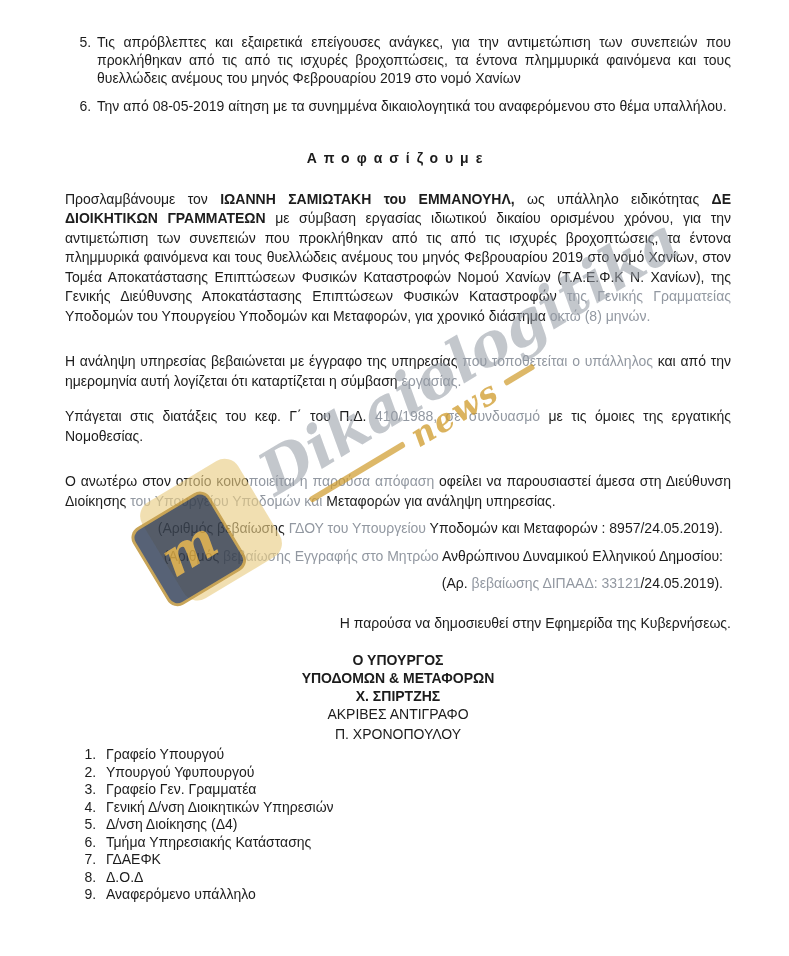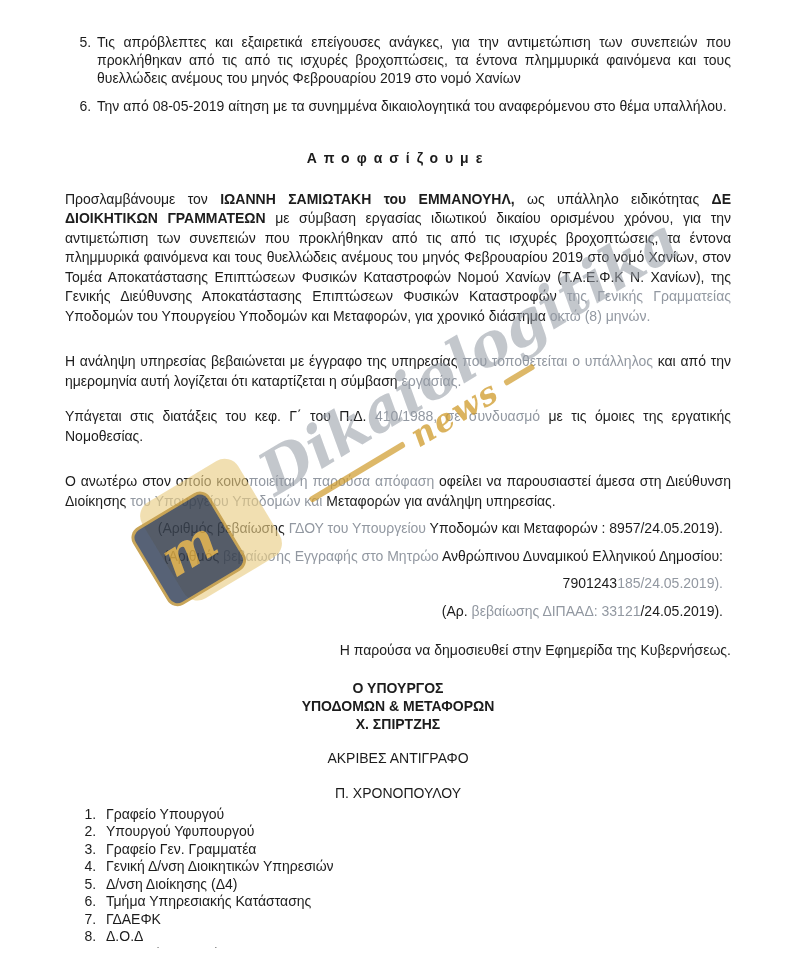--- a/index.html
+++ b/index.html
@@ -26,21 +26,21 @@
   .para-notification{ }
 
   .cert-line { margin:8px;text-align:right; }
 
   .b { font-weight:bold; }
   .g { color:#9298a1; }
 
   .pub-note { text-align:right; margin-top:20px; }
 
   .sig-block { text-align:center; font-weight:bold; line-height:18px; margin-top:18px; }
-  .sig-line  { text-align:center; margin-top:16px; }
+  .sig-line  { text-align:center; }
 
   .distribution-heading {
     font-weight:bold; text-decoration:underline; margin-top:5px; line-height:19px;
   }
   ol.distribution { margin:2px 0 0 0; padding:0 0 0 35px; list-style:decimal; }
   ol.distribution li { line-height:17.5px; padding-left:6px; }
 
   
   .watermark {
     position:absolute; left:150px; top:500px; z-index:5;
@@ -94,21 +94,20 @@
     <p class="para para-appointment"><span>Προσλαμβάνουμε τον </span><span class="b">ΙΩΑΝΝΗ ΣΑΜΙΩΤΑΚΗ του ΕΜΜΑΝΟΥΗΛ,</span><span> ως υπάλληλο ειδικότητας </span><span class="b">ΔΕ ΔΙΟΙΚΗΤΙΚΩΝ ΓΡΑΜΜΑΤΕΩΝ</span><span>  με σύμβαση εργασίας ιδιωτικού δικαίου ορισμένου χρόνου, για την αντιμετώπιση των συνεπειών που προκλήθηκαν από τις από τις ισχυρές βροχοπτώσεις, τα έντονα πλημμυρικά φαινόμενα και τους θυελλώδεις ανέμους του μηνός Φεβρουαρίου 2019 στο νομό Χανίων, στον Τομέα Αποκατάστασης Επιπτώσεων Φυσικών Καταστροφών Νομού Χανίων (Τ.Α.Ε.Φ.Κ Ν. Χανίων), της Γενικής Διεύθυνσης Αποκατάστασης Επιπτώσεων Φυσικών Καταστροφών </span><span class="g">της Γενικής Γραμματείας</span><span> Υποδομών του Υπουργείου Υποδομών και Μεταφορών, για χρονικό διάστημα </span><span class="g">οκτώ (8) μηνών.</span></p>
 
     <p class="para para-assumption"><span>Η ανάληψη υπηρεσίας βεβαιώνεται με έγγραφο της υπηρεσίας </span><span class="g">που τοποθετείται ο υπάλληλος</span><span> και από την ημερομηνία αυτή λογίζεται ότι καταρτίζεται η σύμβαση </span><span class="g">εργασίας.</span></p>
 
     <p class="para para-provisions"><span>Υπάγεται στις διατάξεις του κεφ. Γ΄ του Π.Δ. </span><span class="g">410/1988, σε συνδυασμό</span><span> με τις όμοιες της εργατικής Νομοθεσίας.</span></p>
 
     <p class="para para-notification"><span>Ο ανωτέρω στον οποίο κοινο</span><span class="g">ποιείται η παρούσα απόφαση</span><span> οφείλει να παρουσιαστεί άμεσα στη Διεύθυνση Διοίκησης </span><span class="g">του Υπουργείου Υποδομών και</span><span> Μεταφορών για ανάληψη υπηρεσίας.</span></p>
 
     <div class="cert-line"><span>(Αριθμός βεβαίωσης </span><span class="g">ΓΔΟΥ του Υπουργείου</span><span> Υποδομών και Μεταφορών : 8957/24.05.2019).</span></div>
     <div class="cert-line"><span>(Αριθμός </span><span class="g">βεβαίωσης Εγγραφής στο Μητρώο</span><span> Ανθρώπινου Δυναμικού Ελληνικού Δημοσίου:</span></div>
-    <div class="cert-line"><span>7901243</span><span class="g">185/24.05.2019).</span></div>
     <div class="cert-line"><span>(Αρ. </span><span class="g">βεβαίωσης ΔΙΠΑΑΔ: 33121</span><span>/24.05.2019).</span></div>
 
     <div class="pub-note">Η  παρούσα  να δημοσιευθεί στην Εφημερίδα της Κυβερνήσεως.</div>
 
     <div class="sig-block">
       <div>Ο ΥΠΟΥΡΓΟΣ</div>
       <div>ΥΠΟΔΟΜΩΝ &amp; ΜΕΤΑΦΟΡΩΝ</div>
       <div>Χ. ΣΠΙΡΤΖΗΣ</div>
     </div>
 

